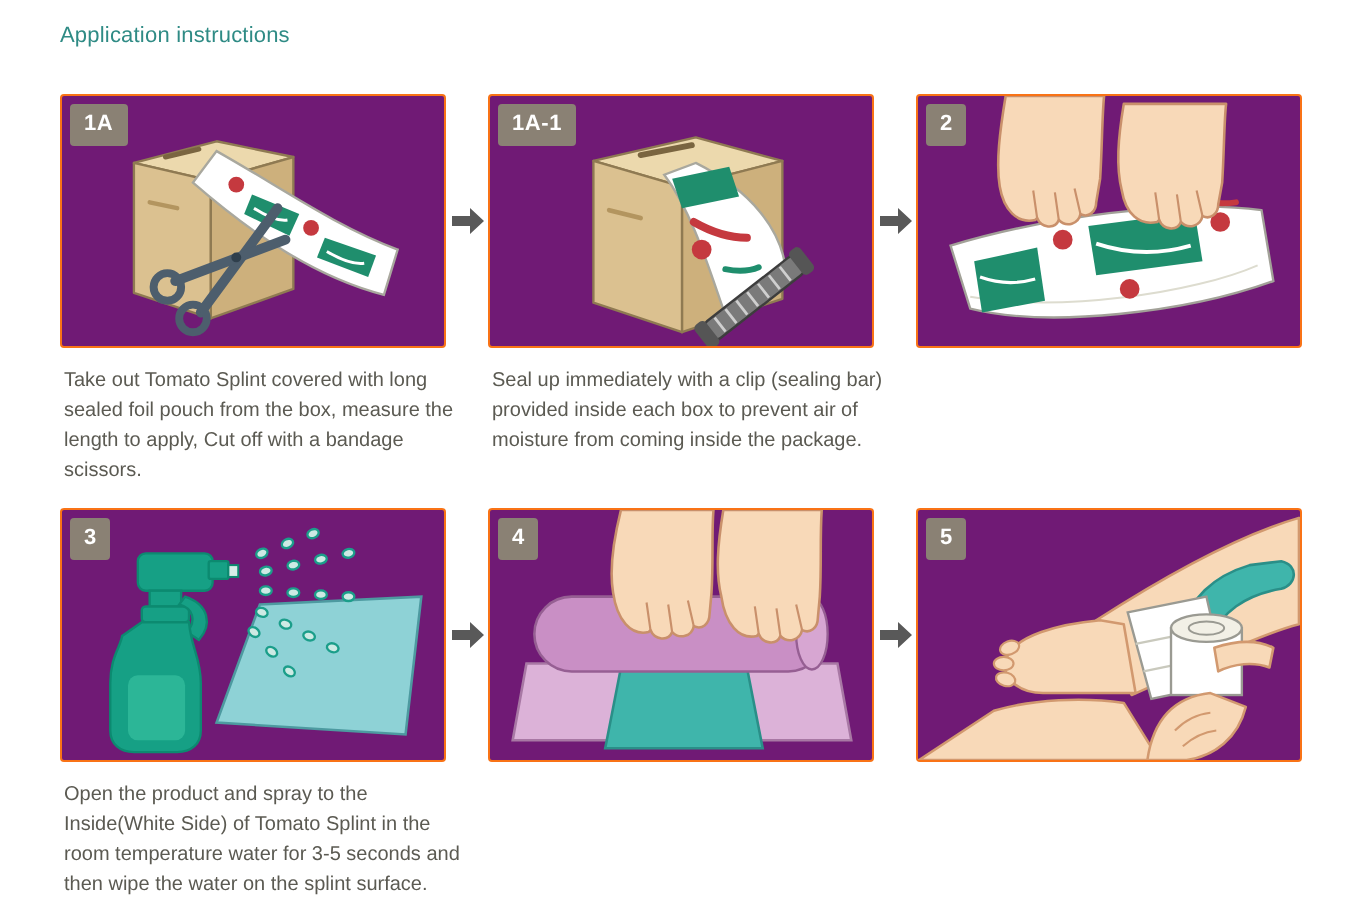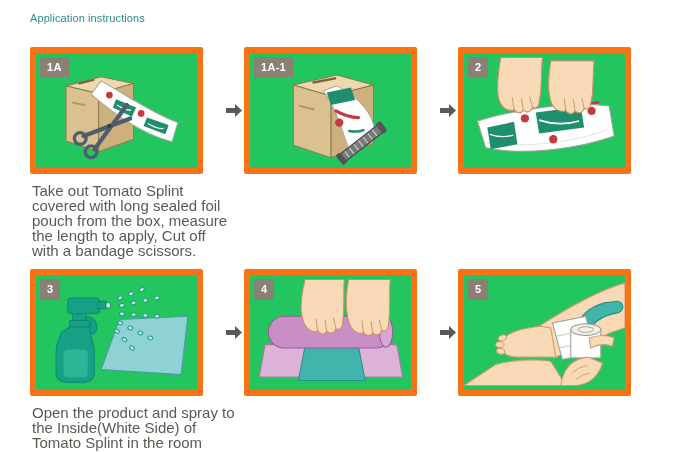--- a/index.html
+++ b/index.html
@@ -12,33 +12,33 @@
     font-size:11px;font-weight:400;color:#2f8b85;letter-spacing:.1px;text-align:right;
   }
   .grid{
     position:absolute;left:30px;top:47px;
     display:grid;
     grid-template-columns:193px 21px 193px 21px 193px;
     grid-row-gap:11px;
   }
   .step{width:193px;}
   .panel{
-    position:relative;width:173px;height:127px;box-sizing:border-box;
-    background:#22c55e;border:6px solid #f97316;border-radius:2px;
+    position:relative;width:193px;height:127px;box-sizing:border-box;
+    background:#701a75;border:1px solid #f97316;border-radius:2px;
   }
   .badge{
     position:absolute;top:4px;left:4px;z-index:2;
     background:#8a8174;color:#ffffff;
     font-size:11px;font-weight:bold;line-height:1;
     padding:5px 7px;border-radius:2px;letter-spacing:.3px;
   }
   .illus{position:absolute;left:0;top:0;width:100%;height:100%;}
   .caption{
     margin:9px 0 0 2px;width:204px;
-    font-size:15px;line-height:15px;color:#5b5a52;
+    font-size:10px;line-height:15px;color:#5b5a52;
   }
   .arrow-cell{
     display:flex;justify-content:center;align-items:flex-start;
     padding-top:57px;
   }
 </style>
 </head>
 <body>
 
 <h1 class="title">Application instructions</h1>
@@ -98,20 +98,21 @@
         <circle cx="107" cy="78" r="5" fill="#c5393f"></circle>
         <path d="M119,88 q10,2 17,-1" stroke="#1f8e6d" stroke-width="3" stroke-linecap="round" fill="none"></path>
         <g transform="rotate(-38 134 103)">
           <rect x="104" y="97" width="60" height="11" rx="4" fill="#7a7a7a" stroke="#3d3d3d" stroke-width="1.2"></rect>
           <path d="M112,98 v9 M119,98 v9 M126,98 v9 M133,98 v9 M140,98 v9 M147,98 v9 M154,98 v9" stroke="#cfcfcf" stroke-width="1.4"></path>
           <rect x="100" y="95" width="7" height="15" rx="2.5" fill="#555555"></rect>
           <rect x="161" y="95" width="7" height="15" rx="2.5" fill="#555555"></rect>
         </g>
       </svg>
     </div>
+    <p class="caption">Seal up immediately with a clip (sealing bar) provided inside each box to prevent air of moisture from coming inside the package.</p>
   </div>
 
   <div class="arrow-cell">
     <svg width="16" height="13" viewBox="0 0 16 13">
       <polygon points="0,4 9,4 9,0 16,6.5 9,13 9,9 0,9" fill="#595959"></polygon>
     </svg>
   </div>
 
   <div class="step">
     <div class="panel">

